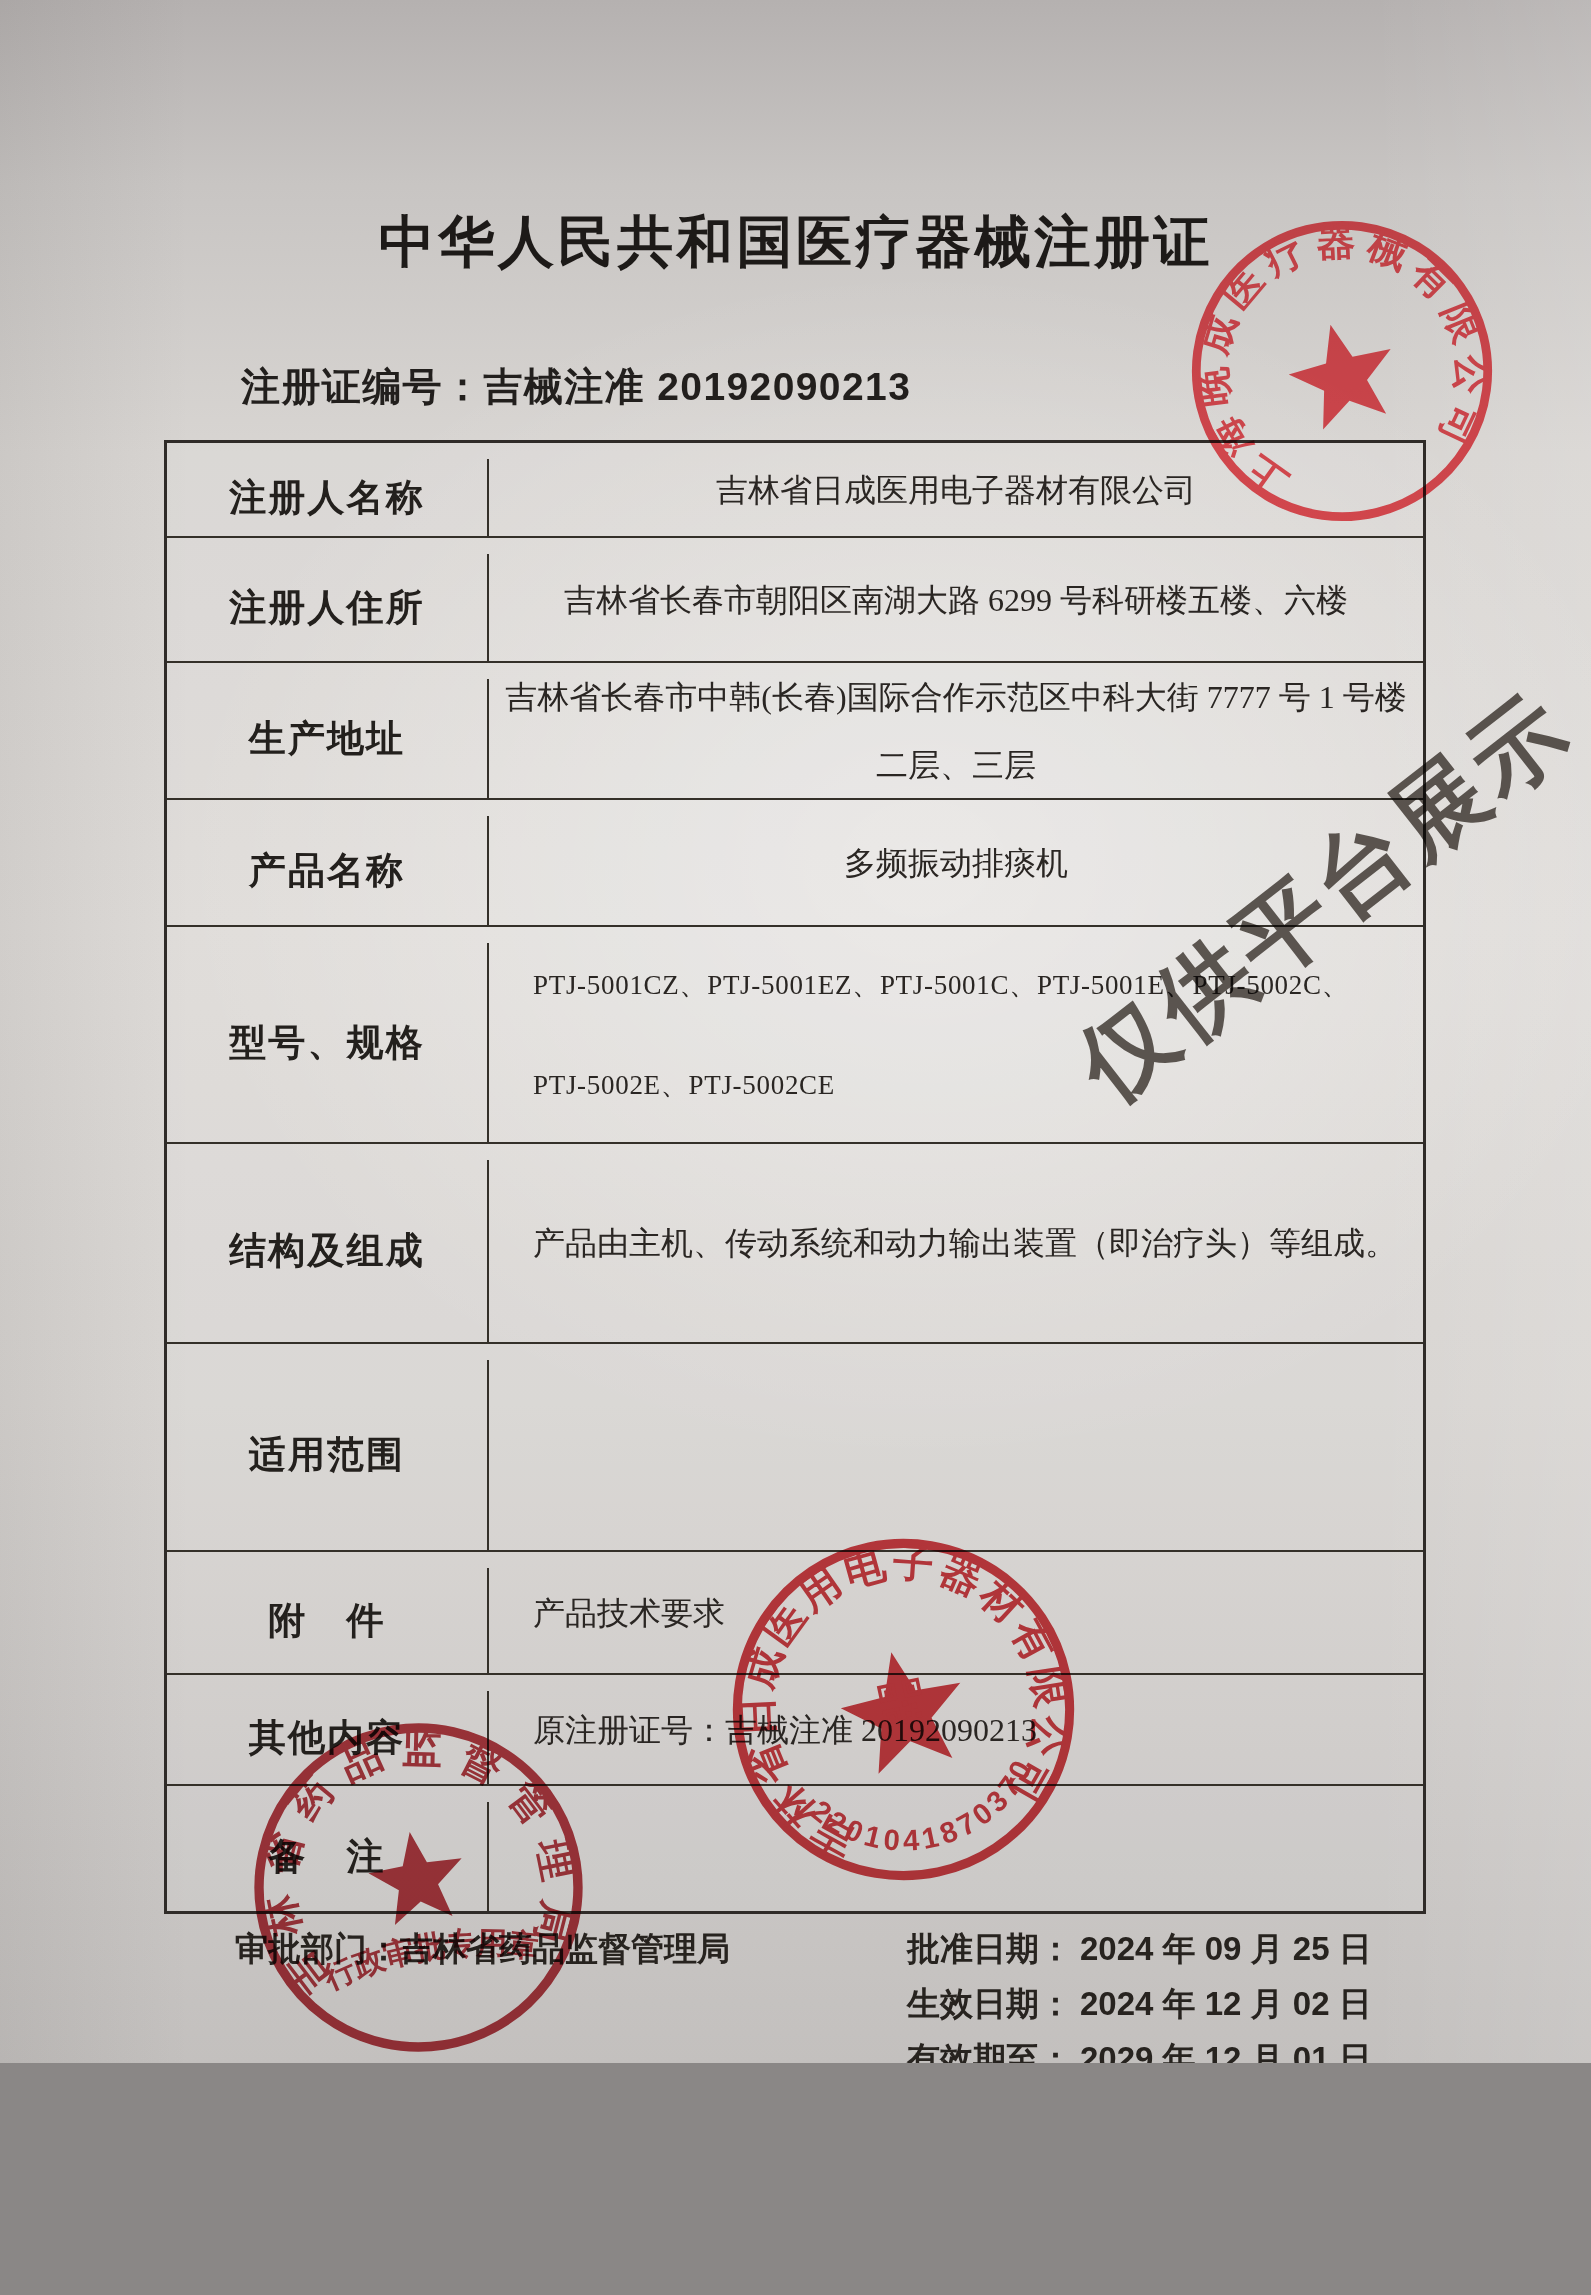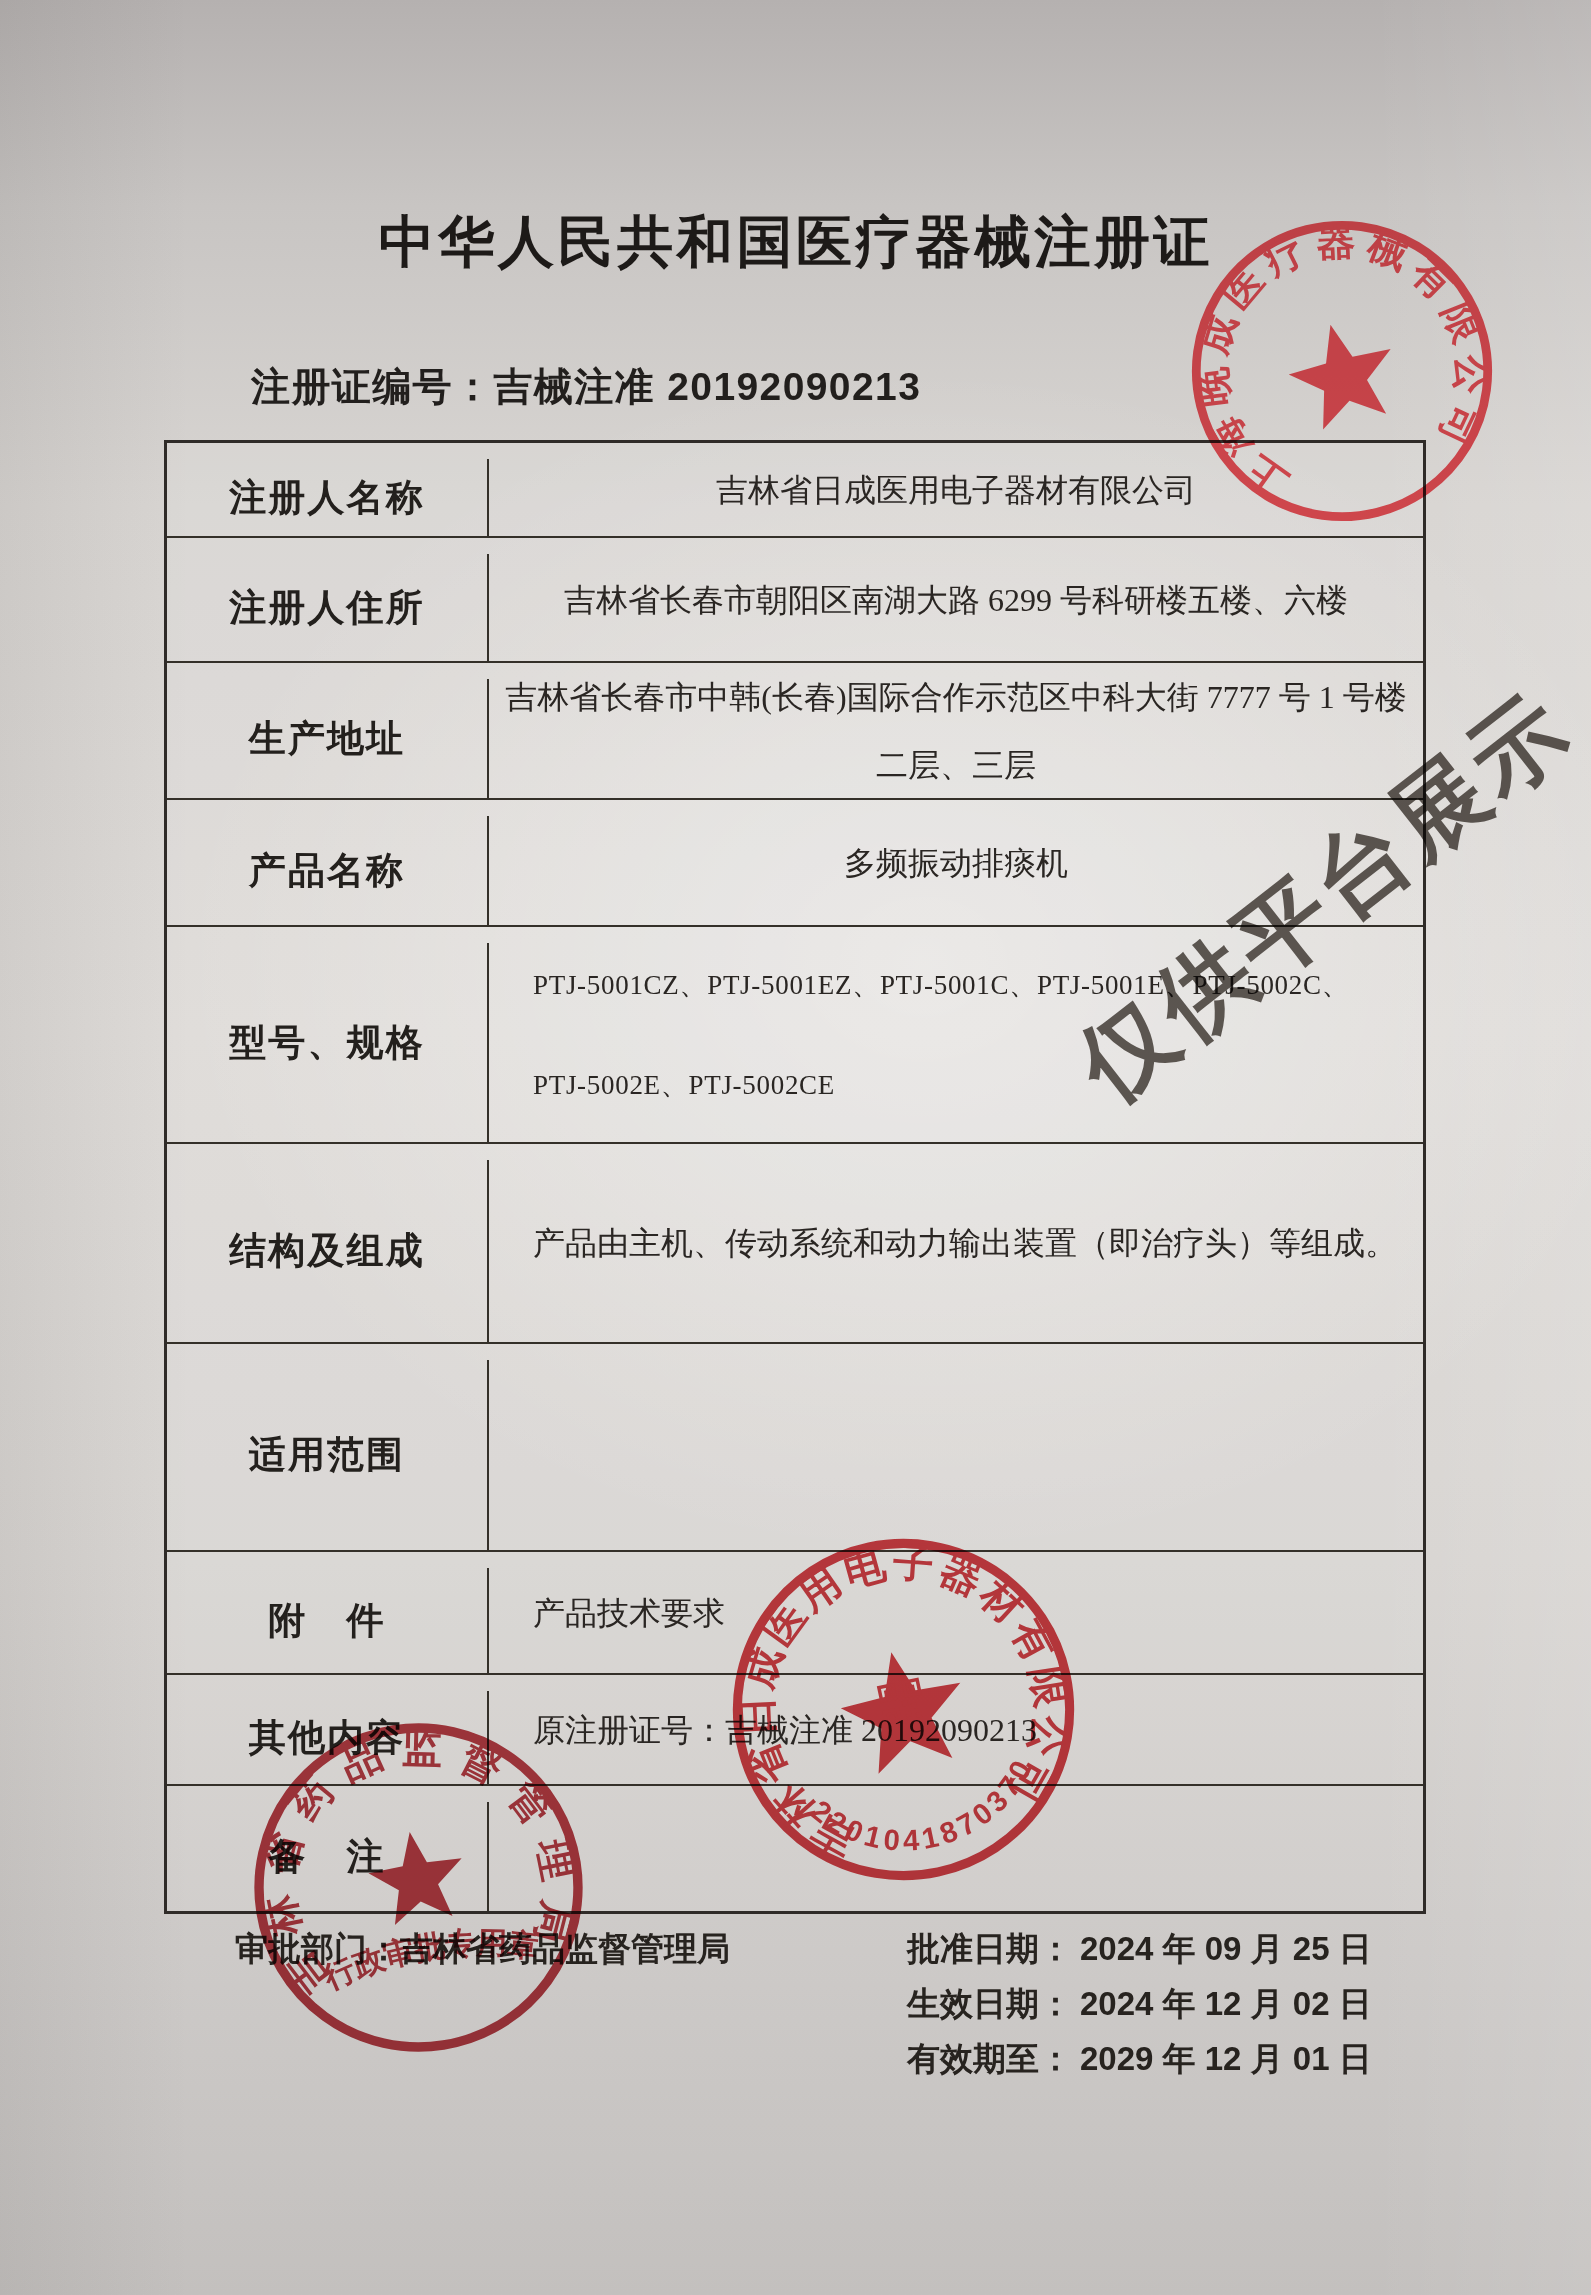--- a/index.html
+++ b/index.html
@@ -1,34 +1,34 @@
 <!DOCTYPE html>
 <html style="font-size:11.4px"><head>
 <meta charset="utf-8">
 <style>
   html,body{margin:0;padding:0;background:#8a8786;}
   .photo{
     position:relative;
-    width:1592px;height:2295px;
+    width:1592px;height:2063px;
     overflow:hidden;
     font-family:"Liberation Sans", sans-serif;
     color:#262220;
     background:
       radial-gradient(ellipse 1070px 856px at 58% 42%, rgba(255,255,255,0.38), rgba(255,255,255,0) 70%),
       linear-gradient(90deg, rgba(40,35,32,0.07), rgba(0,0,0,0) 12%, rgba(0,0,0,0) 86%, rgba(255,255,255,0.10)),
       linear-gradient(180deg, #b5b1b0 0%, #c8c5c3 9%, #d8d5d2 22%, #dedbd8 45%, #d8d5d2 68%, #cdcac8 85%, #c3c0be 100%);
   }
   .title{
     position:absolute;left:0;right:0;top:205px;
     text-align:center;
     font-size:56px;font-weight:bold;letter-spacing:3.6px;
     color:#1d1a18;
   }
   .regline{
-    position:absolute;left:251px;top:360px;
+    position:absolute;left:241px;top:360px;
     font-size:39px;font-weight:bold;letter-spacing:1.4px;color:#221f1d;
     white-space:nowrap;
   }
   .cert-table{
     position:absolute;left:164px;top:440px;width:1256px;
     display:grid;
     grid-template-rows:95px 125px 137px 127px 217px 200px 208px 123px 111px 125px;
     border:3.6px solid #2f2b28;
     box-sizing:content-box;
     background:rgba(255,255,255,0.07);

